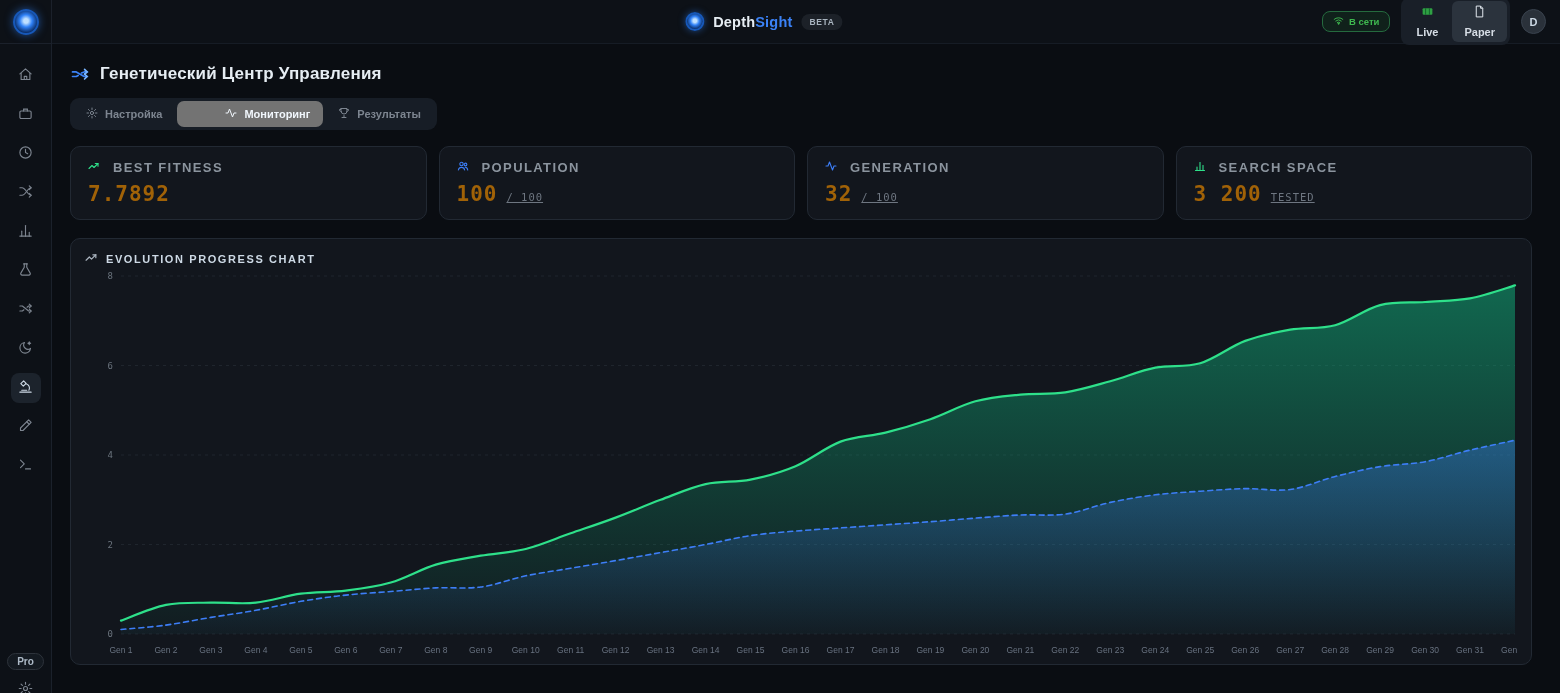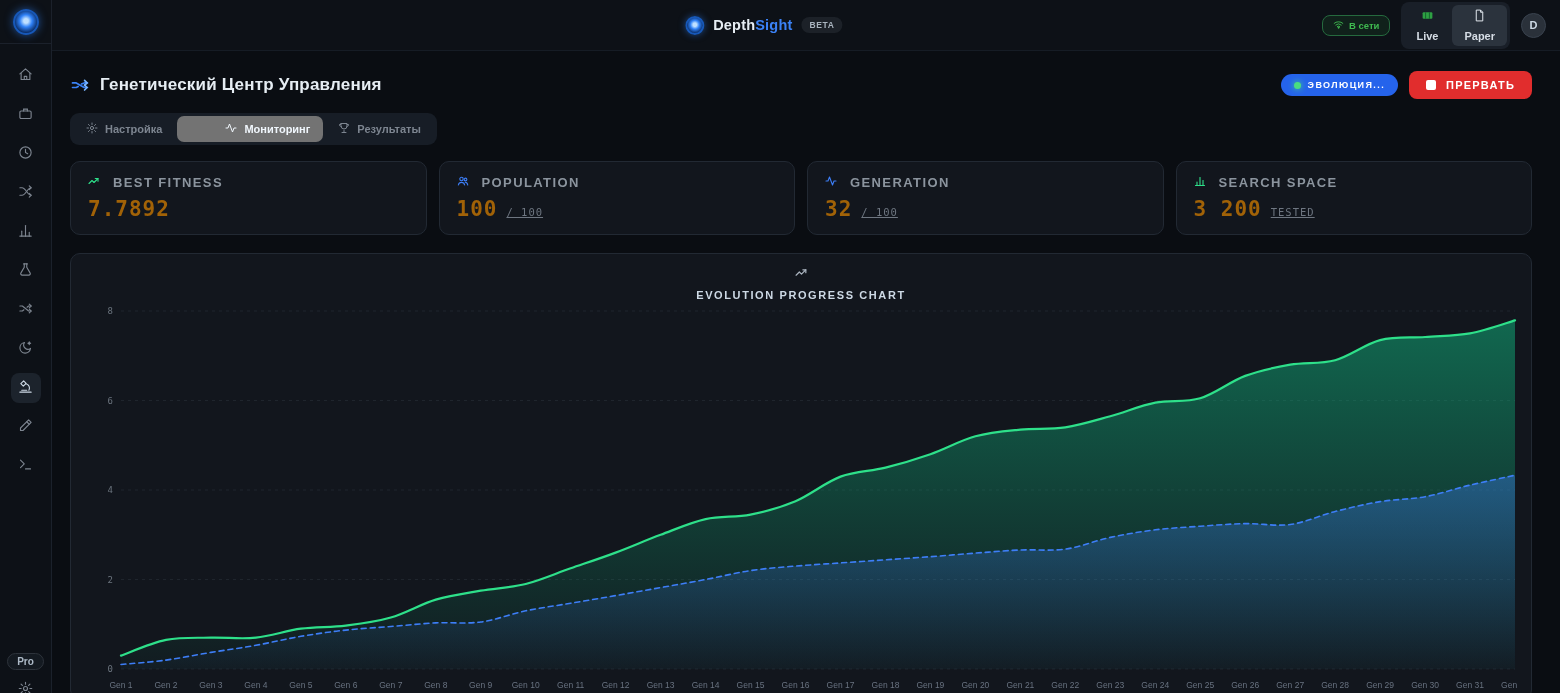--- a/index.html
+++ b/index.html
@@ -15,21 +15,21 @@
   .side-item { width:30px; height:30px; border-radius:8px; display:flex; align-items:center; justify-content:center; color:#7d8590; cursor:pointer; }
   .side-item.active { background:#1c232c; color:#cdd9e5; }
   .side-item svg { width:15px; height:15px; }
   .sidebar-bottom { margin-top:auto; display:flex; flex-direction:column; align-items:center; gap:11px; }
   .pro-pill { border:1px solid #2d333b; color:#adbac7; font-size:10px; font-weight:700; padding:2px 9px; border-radius:11px; background:#141a21; }
   .clipped-icon { color:#7d8590; height:12px; overflow:hidden; }
   .clipped-icon svg { width:15px; height:15px; }
 
   
   .main-col { flex:1; min-width:0; display:flex; flex-direction:column; }
-  .topbar { height:51px; flex-shrink:0; background:#0d1117; border-bottom:1px solid #161c25; display:flex; align-items:center; padding:16px 14px; position:relative; }
+  .topbar { height:44px; flex-shrink:0; background:#0d1117; border-bottom:1px solid #161c25; display:flex; align-items:center; padding:16px 14px; position:relative; }
   .brand { position:absolute; left:47.2%; transform:translateX(-50%); display:flex; align-items:center; gap:9px; }
   .brand-orb { width:19px; height:19px; border-radius:50%; border:2px solid #1758b8; background:radial-gradient(circle at 50% 45%, #bfe0ff 0 16%, #2f81f7 40%, #0b2d66 74%, #071425 100%); box-shadow:0 0 7px rgba(47,129,247,.5); }
   .brand-name { font-size:14.5px; font-weight:700; letter-spacing:.2px; }
   .brand-name .accent { color:#3b82f6; }
   .beta-pill { background:#1c2128; color:#a9b4bf; font-size:8.5px; font-weight:700; letter-spacing:.6px; padding:3px 8px; border-radius:10px; }
   .topbar-right { margin-left:auto; display:flex; align-items:center; gap:11px; }
   .online-pill { display:flex; align-items:center; gap:5px; border:1px solid #256a3e; background:rgba(35,134,54,.14); color:#3fb950; font-size:9.5px; font-weight:600; padding:3px 10px; border-radius:8px; }
   .online-pill svg { width:11px; height:11px; }
   .mode-toggle { display:flex; align-items:center; background:#191f28; border-radius:8px; padding:3px; gap:2px; }
   .mode-btn { display:flex; align-items:center; gap:6px; padding:4px 12px; border-radius:6px; font-size:11px; font-weight:600; color:#d6dde5; background:transparent; border:none; cursor:pointer; font-family:inherit;flex-direction:column; }
@@ -58,21 +58,21 @@
   .stat-card { background:#12161d; border:1px solid #222933; border-radius:10px; padding:13px 17px; }
   .stat-head { display:flex; align-items:center; gap:13px; font-size:13px; font-weight:700; letter-spacing:1.4px; color:#8b949e; }
   .stat-head svg { width:12px; height:12px; }
   .accent-green { color:#2ee08a; }
   .accent-blue { color:#3d7ef7; }
   .stat-value-row { margin-top:7px; display:flex; align-items:baseline; gap:9px; }
   .stat-value { font-family:"DejaVu Sans Mono","Liberation Mono",monospace; font-size:21px; font-weight:700; letter-spacing:1px; color:#a16207; }
   .stat-suffix { font-family:"DejaVu Sans Mono","Liberation Mono",monospace; font-size:10.5px; color:#6e7681; letter-spacing:1px;text-decoration:underline; }
 
   .chart-card { background:#12161d; border:1px solid #222933; border-radius:10px; padding:12px 14px 4px; margin-top:18px; }
-  .chart-head { display:flex; align-items:center; gap:8px; font-size:11px; font-weight:700; letter-spacing:1.6px; color:#cdd9e5;flex-direction:column; }
+  .chart-head { display:flex; align-items:center; gap:8px; font-size:11px; font-weight:700; letter-spacing:1.6px; color:#cdd9e5; }
   .chart-head svg { width:13px; height:13px; color:#aab4bf; }
   .chart-svg { display:block; width:100%; height:392px; margin-top:2px; }
   .grid-line { stroke:#39424e; stroke-opacity:.35; stroke-dasharray:3 4; stroke-width:1; }
   .ytick { fill:#6a737d; font-size:9px; text-anchor:end; font-family:"DejaVu Sans Mono","Liberation Mono",monospace; }
   .xtick { fill:#687280; font-size:8.5px; text-anchor:middle; font-family:"Liberation Sans",sans-serif; }
 </style>
 </head>
 <body>
 
 <div class="app">
@@ -212,30 +212,20 @@
         <span class="title-icon">
             <svg viewBox="0 0 24 24" fill="none" stroke="currentColor" stroke-width="2" stroke-linecap="round" stroke-linejoin="round">
               <path d="M3 9.5h4.5L17 15h4"></path>
               <path d="M3 15h4.5l2.3-1.3"></path>
               <path d="m13.8 10.8 3.2-1.3h4"></path>
               <path d="m17.5 6.5 3 3-3 3" stroke="#7ab5ff"></path>
               <path d="m17.5 12 3 3-3 3" stroke="#7ab5ff"></path>
             </svg>
           </span>
         <h1 class="page-title">Генетический Центр Управления</h1>
-        <div class="head-right">
-          <div class="evo-badge">
-            <span class="evo-dot"></span>
-            <span>ЭВОЛЮЦИЯ...</span>
-          </div>
-          <button class="abort-btn">
-            <span class="stop-sq"></span>
-            <span>ПРЕРВАТЬ</span>
-          </button>
-        </div>
       </div>
 
       <div class="tabs">
         <div class="tab">
           <span><svg viewBox="0 0 24 24" fill="none" stroke="currentColor" stroke-width="2" stroke-linecap="round">
                 <circle cx="12" cy="12" r="3.2"></circle>
                 <path d="M12 2v3M12 19v3M2 12h3M19 12h3M4.9 4.9 7 7M17 17l2.1 2.1M19.1 4.9 17 7M7 17l-2.1 2.1"></path>
               </svg></span>
           <span>Настройка</span>
         </div>

